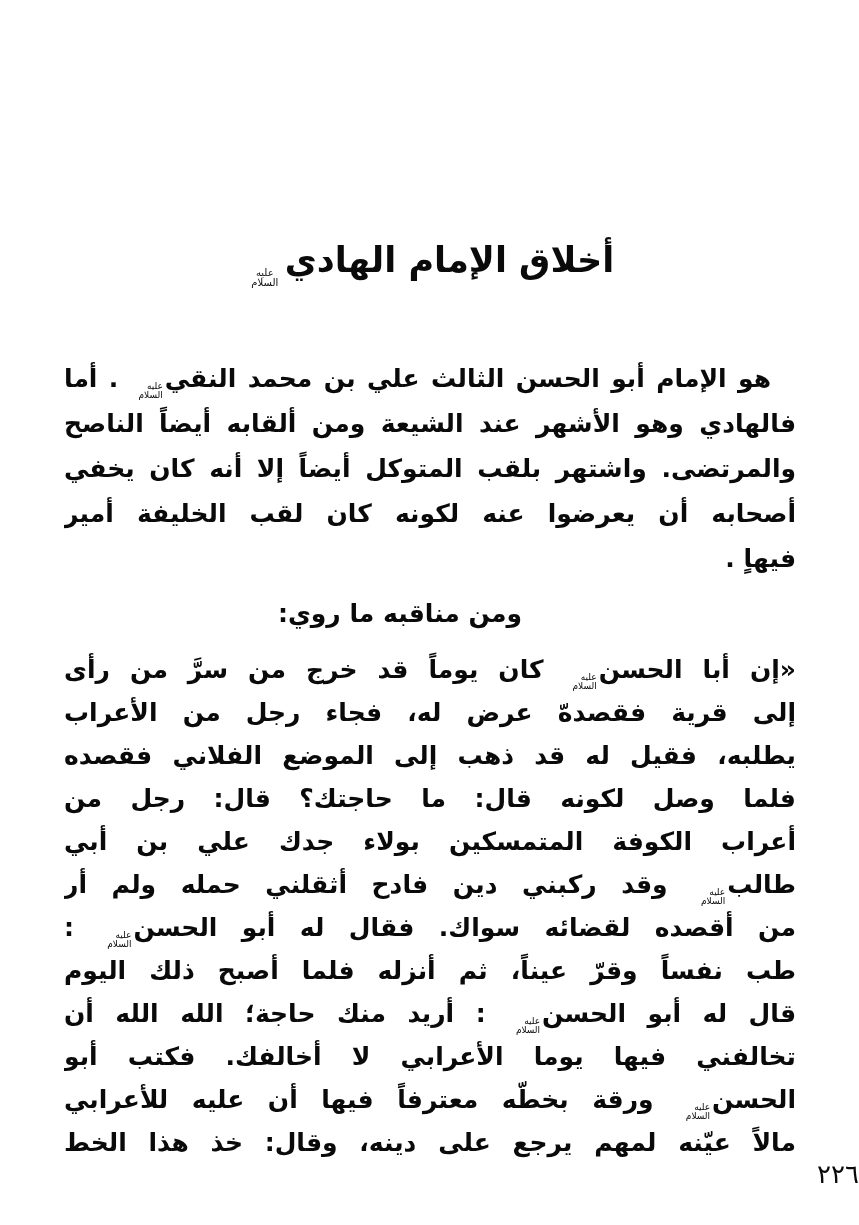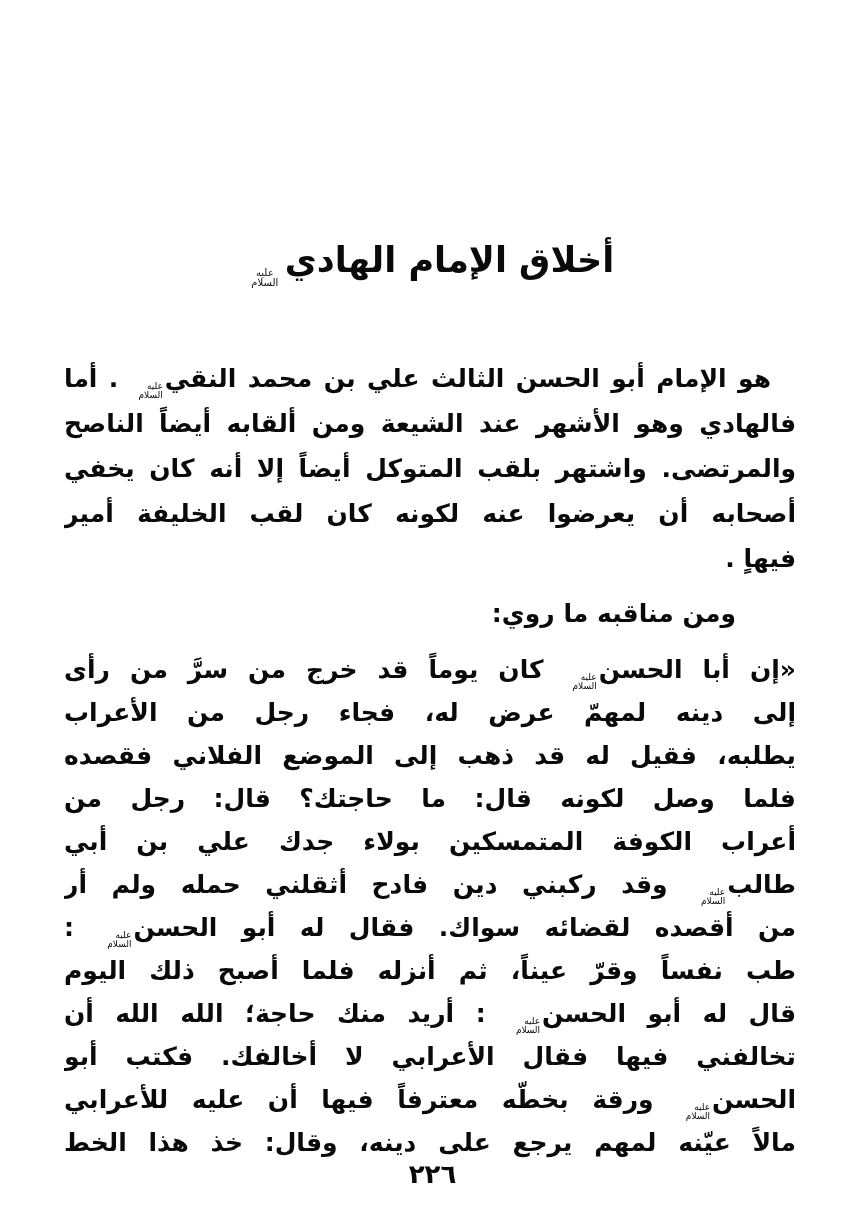--- a/index.html
+++ b/index.html
@@ -22,27 +22,27 @@
   .line{
     text-align:justify;text-align-last:justify;
     overflow:hidden;
   }
   .line.plain{text-align-last:right}
   .intro{position:absolute;top:356px;right:63px;width:732px}
   .intro .line{height:45px;line-height:45px}
   .intro .line:first-child{padding-right:25px}
   .subheading{
     position:absolute;top:591px;right:63px;width:732px;height:45px;line-height:45px;
-    box-sizing:border-box;padding-right:60px;text-align:right;
+    box-sizing:border-box;padding-right:60px;text-align:center;
   }
   .narration{position:absolute;top:648px;right:63px;width:732px}
   .narration .line{height:43px;line-height:43px}
   .pagenum{
     position:absolute;top:1154px;right:0;left:6px;
-    text-align:center;font-size:26px;font-weight:bold;line-height:40px;
+    font-size:26px;font-weight:normal;line-height:40px;
   }
   .honorific{
     display:inline-block;width:31px;margin:0 2px;
     font-size:9px;line-height:9px;font-weight:normal;
     text-align:center;vertical-align:-11px;white-space:nowrap;
   }
   .honorific span{display:block}
   .title .honorific{font-size:10px;line-height:10px;width:36px;vertical-align:-14px}
 </style>
 </head>
@@ -57,28 +57,28 @@
       <div class="line">فالهادي وهو الأشهر عند الشيعة ومن ألقابه أيضاً الناصح والفتّاح والنقي</div>
       <div class="line">والمرتضى. واشتهر بلقب المتوكل أيضاً إلا أنه كان يخفي ذلك ويأمر</div>
       <div class="line">أصحابه أن يعرضوا عنه لكونه كان لقب الخليفة أمير المؤمنين المتوكل</div>
       <div class="line plain">فيهاٍ .</div>
     </div>
 
   <div class="subheading body-text">ومن مناقبه ما روي:</div>
 
   <div class="narration body-text">
       <div class="line">«إن أبا الحسن<span class="honorific"><span>عليه</span><span>السلام</span></span> كان يوماً قد خرج من سرَّ من رأى</div>
-      <div class="line">إلى دينه لمهمّ عرض له، فجاء رجل من الأعراب</div>
+      <div class="line">إلى قرية فقصدهّ عرض له، فجاء رجل من الأعراب</div>
       <div class="line">يطلبه، فقيل له قد ذهب إلى الموضع الفلاني فقصده</div>
       <div class="line">فلما وصل لكونه قال: ما حاجتك؟ قال: رجل من</div>
       <div class="line">أعراب الكوفة المتمسكين بولاء جدك علي بن أبي</div>
       <div class="line">طالب<span class="honorific"><span>عليه</span><span>السلام</span></span> وقد ركبني دين فادح أثقلني حمله ولم أر</div>
       <div class="line">من أقصده لقضائه سواك. فقال له أبو الحسن<span class="honorific"><span>عليه</span><span>السلام</span></span> :</div>
       <div class="line">طب نفساً وقرّ عيناً، ثم أنزله فلما أصبح ذلك اليوم</div>
       <div class="line">قال له أبو الحسن<span class="honorific"><span>عليه</span><span>السلام</span></span> : أريد منك حاجة؛ الله الله أن</div>
-      <div class="line">تخالفني فيها فقال الأعرابي لا أخالفك. فكتب أبو</div>
+      <div class="line">تخالفني فيها يوما الأعرابي لا أخالفك. فكتب أبو</div>
       <div class="line">الحسن<span class="honorific"><span>عليه</span><span>السلام</span></span> ورقة بخطّه معترفاً فيها أن عليه للأعرابي</div>
       <div class="line">مالاً عيّنه لمهم يرجع على دينه، وقال: خذ هذا الخط</div>
     </div>
 
   <div class="pagenum">٢٢٦</div>
 
 </div>
 
 </body></html>

